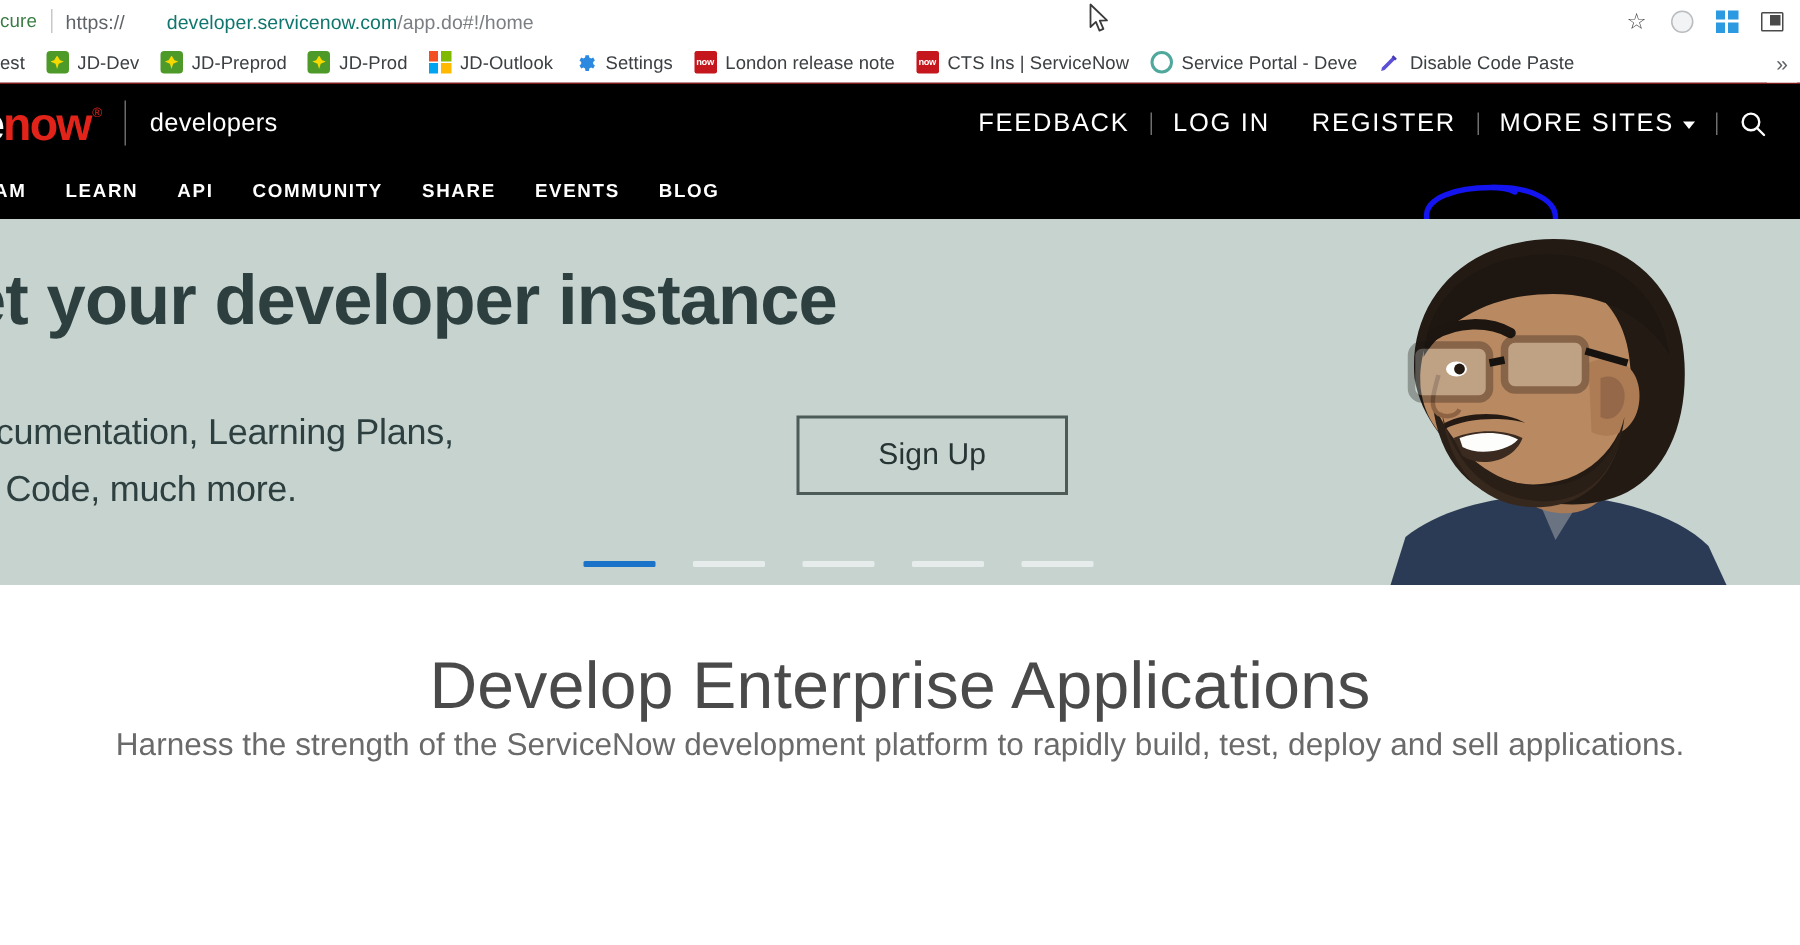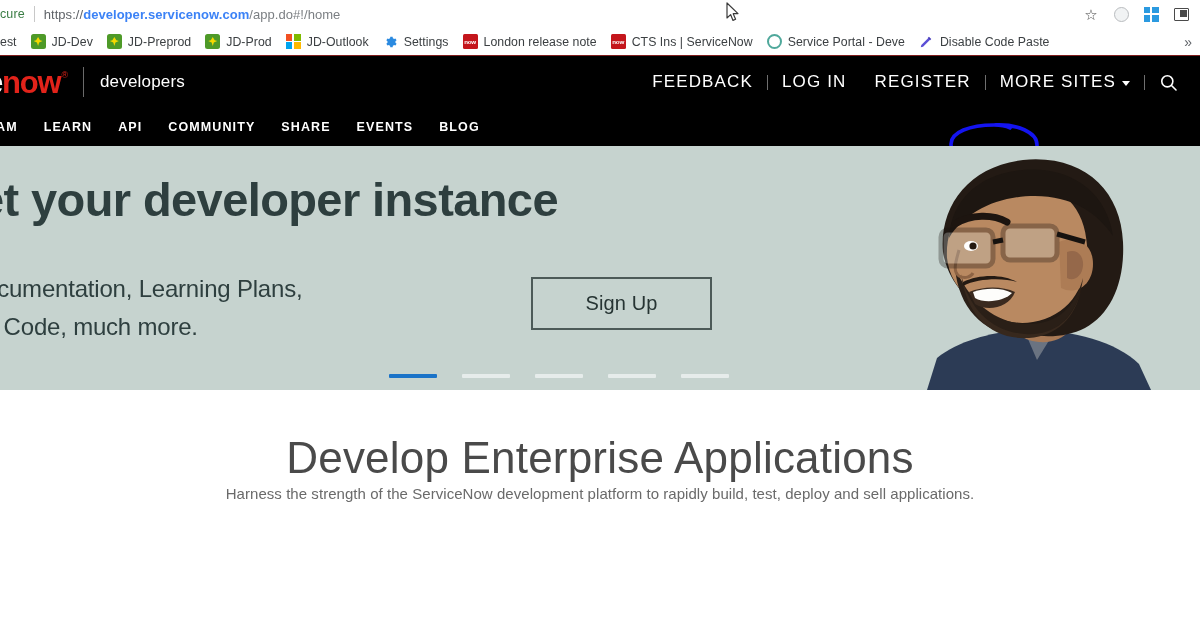--- a/index.html
+++ b/index.html
@@ -19,21 +19,21 @@
   }
   .url-secure-label {
     font-size:12.5px; color:#3a7d44; padding-left:0px;
     white-space:nowrap; letter-spacing:.1px;
   }
   .url-divider {
     width:1px; height:16px; background:#c8c8c8; margin:0 9px;
   }
   .url-text { font-size:13px; white-space:nowrap; letter-spacing:.05px; }
   .url-scheme { color:#5f6368; }
-  .url-host   { color:#3b82f6; font-weight:bold; }
+  .url-host   { color:#0f766e; font-weight:normal;margin-left:28px; }
   .url-path   { color:#7b7f83; }
 
   #url-right-icons {
     position:absolute; right:4px; top:0; height:28px;
     display:flex; align-items:center;
   }
   .chrome-icon {
     width:30px; height:26px; display:flex;
     align-items:center; justify-content:center;
   }
@@ -221,21 +221,21 @@
     background:#ffffff; height:241px;
     position:relative; text-align:center;
   }
   #content-heading {
     position:absolute; top:43px; left:0; right:0;
     font-size:44px; color:#4a4a4a; font-weight:normal;
     letter-spacing:.2px;
   }
   #content-subtext {
     position:absolute; top:95px; left:0; right:0;
-    font-size:15px; color:#6a6a6a; letter-spacing:.05px;
+    font-size:21px; color:#6a6a6a; letter-spacing:.05px;
   }
 
   
   #mouse-cursor {
     position:absolute; left:726px; top:2px;
     width:14px; height:20px; z-index:90; pointer-events:none;
   }
 </style>
 </head>
 <body>

